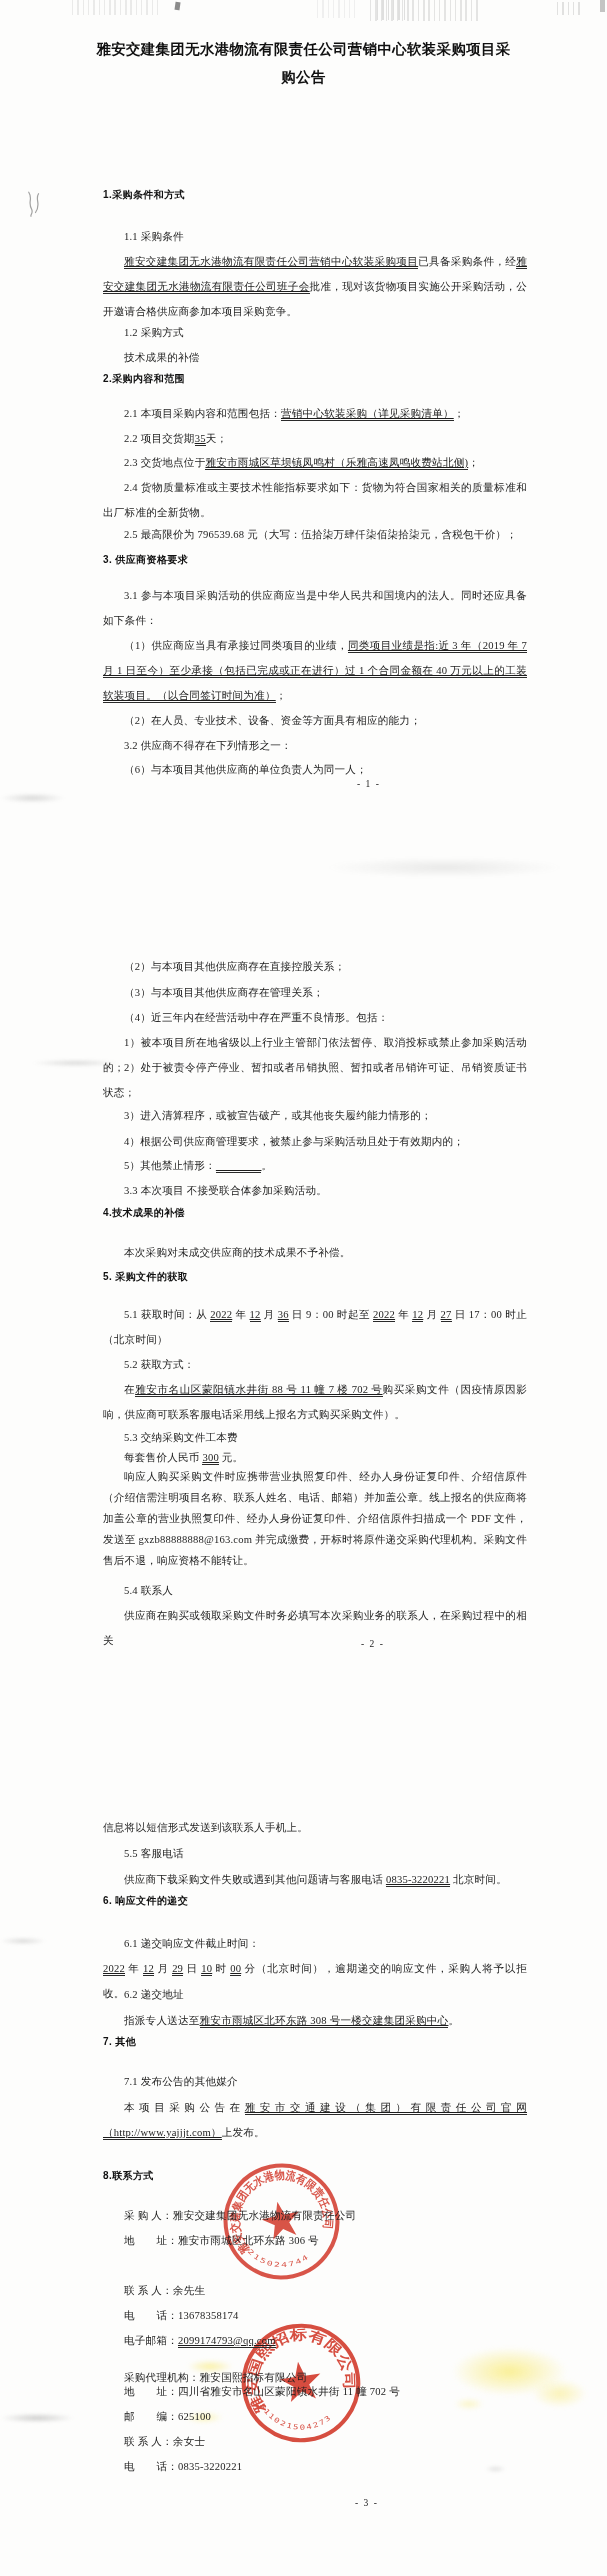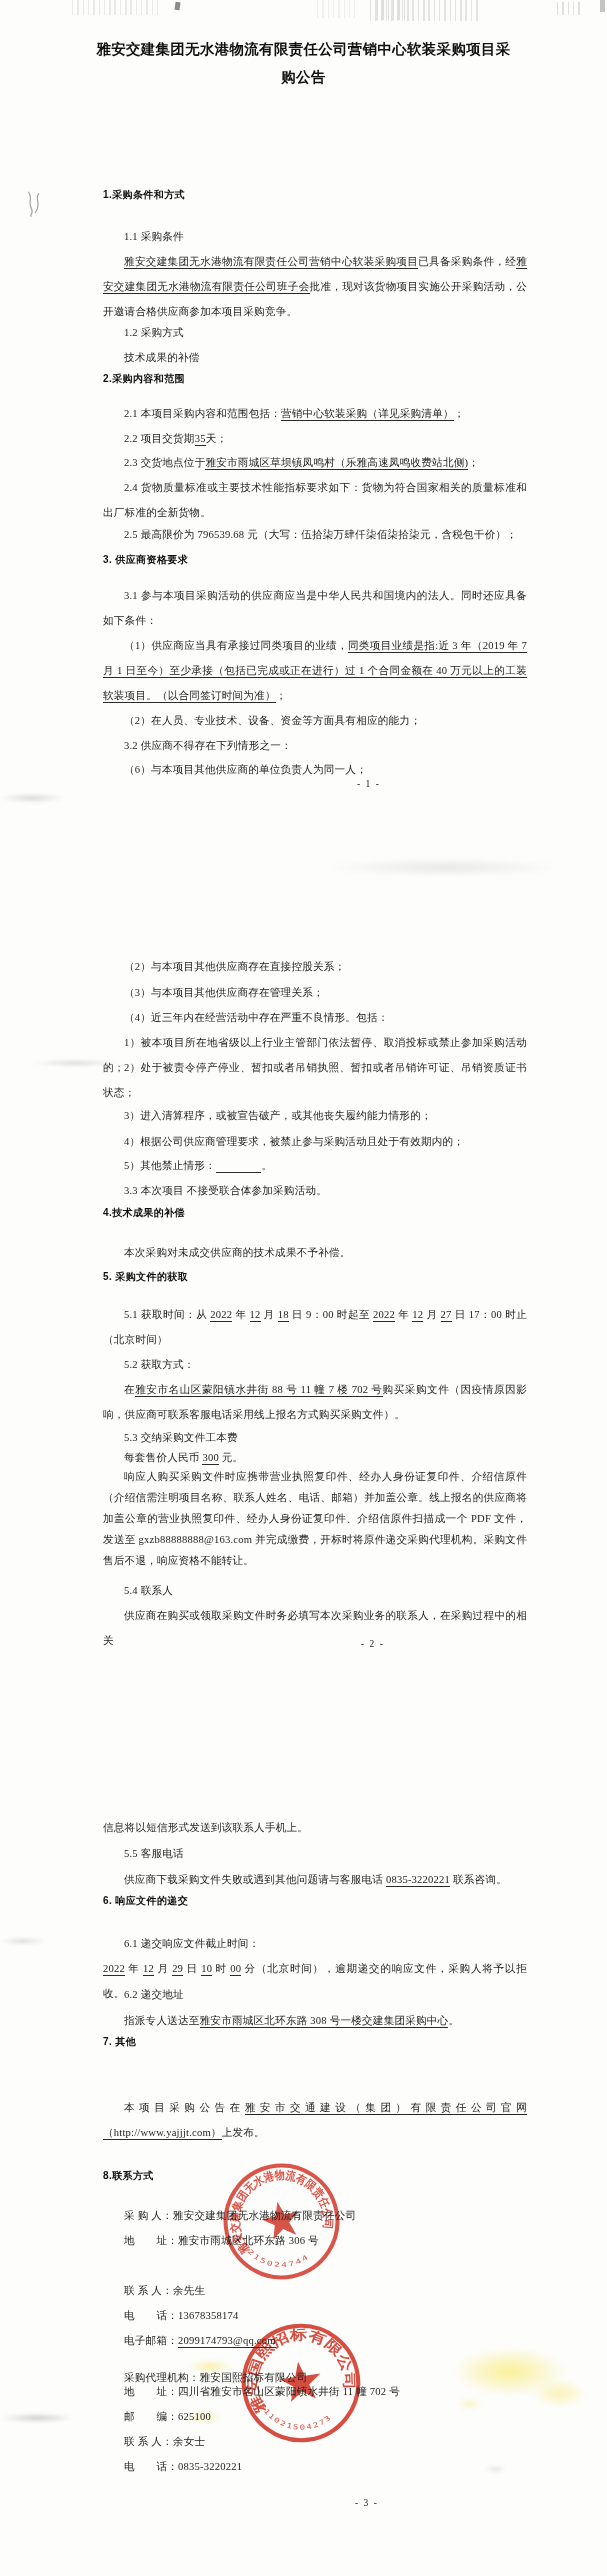--- a/index.html
+++ b/index.html
@@ -20,21 +20,21 @@
   }
   .para{
     position:absolute;left:103px;width:424px;
     font-size:10.6px;line-height:25px;letter-spacing:0.2px;
     text-align:justify;text-indent:21px;color:#1d1d1d;
   }
   .ni{text-indent:0;}
   .pfoot{
     position:absolute;font-size:9.5px;letter-spacing:1.5px;color:#222;
   }
-  .u{border-bottom:0.8px solid #2a2a2a;padding-bottom:0.8px;}
+  .u{border-bottom:0.8px solid #2a2a2a;padding-bottom:0.8px;text-decoration:underline;}
   
   svg.stamp{position:absolute;opacity:.86;mix-blend-mode:multiply;}
   .sr{fill:none;stroke:#d43a2c;stroke-width:5.5;}
   .st{font-size:15.5px;fill:#d43a2c;font-weight:700;font-family:"Liberation Serif","DejaVu Serif",serif;}
   .sd{font-size:9px;fill:#d43a2c;letter-spacing:1.5px;font-family:"DejaVu Sans Mono",monospace;}
   .ss{fill:#d4382a;}
   
   .art{position:absolute;pointer-events:none;}
   .streak{
     background:repeating-linear-gradient(90deg, rgba(110,110,110,.38) 0 1.5px, rgba(255,255,255,0) 1.5px 5.3px);
@@ -120,38 +120,39 @@
     <div class="para" style="top: 1005px;"><span>（4）近三年内在经营活动中存在严重不良情形。包括：</span></div>
     <div class="para" style="top: 1030px;"><span>1）被本项目所在地省级以上行业主管部门依法暂停、取消投标或禁止参加采购活动的；</span></div>
     <div class="para" style="top: 1055px;"><span>2）处于被责令停产停业、暂扣或者吊销执照、暂扣或者吊销许可证、吊销资质证书状态；</span></div>
     <div class="para" style="top: 1103px;"><span>3）进入清算程序，或被宣告破产，或其他丧失履约能力情形的；</span></div>
     <div class="para" style="top: 1129px;"><span>4）根据公司供应商管理要求，被禁止参与采购活动且处于有效期内的；</span></div>
     <div class="para" style="top: 1153px;"><span>5）其他禁止情形：</span><span class="u">&nbsp;&nbsp;&nbsp;&nbsp;&nbsp;&nbsp;&nbsp;&nbsp;&nbsp;&nbsp;&nbsp;&nbsp;&nbsp;&nbsp;&nbsp;&nbsp;</span><span>。</span></div>
     <div class="para" style="top: 1178px;"><span>3.3 本次项目 不接受联合体参加采购活动。</span></div>
     <div class="hd" style="top: 1206px;"><span>4.技术成果的补偿</span></div>
     <div class="para" style="top: 1240px;"><span>本次采购对未成交供应商的技术成果不予补偿。</span></div>
     <div class="hd" style="top: 1270px;"><span>5. 采购文件的获取</span></div>
-    <div class="para" style="top: 1302px;"><span>5.1 获取时间：从 </span><span class="u">2022</span><span> 年 </span><span class="u">12</span><span> 月 </span><span class="u">18</span><span> 日 9：00 时起至 </span><span class="u">2022</span><span> 年 </span><span class="u">12</span><span> 月 </span><span class="u">27</span><span> 日 17：00 时止（北京时间）</span></div>
+    <div class="para" style="top: 1302px;"><span>5.1 获取时间：从 </span><span class="u">2022</span><span> 年 </span><span class="u">12</span><span> 月 </span><span class="u">36</span><span> 日 9：00 时起至 </span><span class="u">2022</span><span> 年 </span><span class="u">12</span><span> 月 </span><span class="u">27</span><span> 日 17：00 时止（北京时间）</span></div>
     <div class="para" style="top: 1352px;"><span>5.2  获取方式：</span></div>
     <div class="para" style="top: 1377px;"><span>在</span><span class="u">雅安市名山区蒙阳镇水井街 88 号 11 幢 7 楼 702 号</span><span>购买采购文件（因疫情原因影响，供应商可联系客服电话采用线上报名方式购买采购文件）。</span></div>
     <div class="para" style="top: 1425px;"><span>5.3 交纳采购文件工本费</span></div>
     <div class="para" style="top: 1445px;"><span>每套售价人民币 </span><span class="u">300</span><span> 元。</span></div>
     <div class="para" style="top: 1466px; line-height: 21px;"><span>响应人购买采购文件时应携带营业执照复印件、经办人身份证复印件、介绍信原件（介绍信需注明项目名称、联系人姓名、电话、邮箱）并加盖公章。线上报名的供应商将加盖公章的营业执照复印件、经办人身份证复印件、介绍信原件扫描成一个 PDF 文件，发送至 gxzb88888888@163.com 并完成缴费，开标时将原件递交采购代理机构。采购文件售后不退，响应资格不能转让。</span></div>
     <div class="para" style="top: 1578px;"><span>5.4 联系人</span></div>
     <div class="para" style="top: 1603px;"><span>供应商在购买或领取采购文件时务必填写本次采购业务的联系人，在采购过程中的相关</span></div>
     <div class="pfoot" style="top: 1639px; left: 361px;"><span>- 2 -</span></div>
     <div class="para ni" style="top: 1815px;"><span>信息将以短信形式发送到该联系人手机上。</span></div>
     <div class="para" style="top: 1841px;"><span>5.5 客服电话</span></div>
-    <div class="para" style="top: 1867px;"><span>供应商下载采购文件失败或遇到其他问题请与客服电话 </span><span class="u">0835-3220221</span><span> 联系咨询。</span></div>
+    <div class="para" style="top: 1867px;"><span>供应商下载采购文件失败或遇到其他问题请与客服电话 </span><span class="u">0835-3220221</span><span> 北京时间。</span></div>
     <div class="hd" style="top: 1894px;"><span>6. 响应文件的递交</span></div>
     <div class="para" style="top: 1931px;"><span>6.1 递交响应文件截止时间：</span></div>
     <div class="para ni" style="top: 1956px;"><span class="u">2022</span><span> 年 </span><span class="u">12</span><span> 月 </span><span class="u">29</span><span> 日 </span><span class="u">10</span><span> 时 </span><span class="u">00</span><span> 分（北京时间），逾期递交的响应文件，采购人将予以拒收。</span></div>
     <div class="para" style="top: 1982px;"><span>6.2 递交地址</span></div>
     <div class="para" style="top: 2008px;"><span>指派专人送达至</span><span class="u">雅安市雨城区北环东路 308 号一楼交建集团采购中心</span><span>。</span></div>
     <div class="hd" style="top: 2035px;"><span>7. 其他</span></div>
+    <div class="para" style="top: 2069px;"><span>7.1 发布公告的其他媒介</span></div>
     <div class="para" style="top: 2095px;"><span>本项目采购公告在</span><span class="u">雅安市交通建设（集团）有限责任公司官网（http://www.yajjjt.com）</span><span>上发布。</span></div>
     <div class="hd" style="top: 2169px;"><span>8.联系方式</span></div>
     <div class="para" style="top: 2203px;"><span>采 购 人：雅安交建集团无水港物流有限责任公司</span></div>
     <div class="para" style="top: 2228px;"><span>地　　址：雅安市雨城区北环东路 306 号</span></div>
     <div class="para" style="top: 2278px;"><span>联 系 人：余先生</span></div>
     <div class="para" style="top: 2303px;"><span>电　　话：13678358174</span></div>
     <div class="para" style="top: 2328px;"><span>电子邮箱：</span><span class="u">2099174793@qq.com</span></div>
     <div class="para" style="top: 2353px; margin-top: 12px;"><span>采购代理机构：雅安国熙招标有限公司</span></div>
     <div class="para" style="top: 2379px;"><span>地　　址：四川省雅安市名山区蒙阳镇水井街 11 幢 702 号</span></div>
     <div class="para" style="top: 2404px;"><span>邮　　编：625100</span></div>

